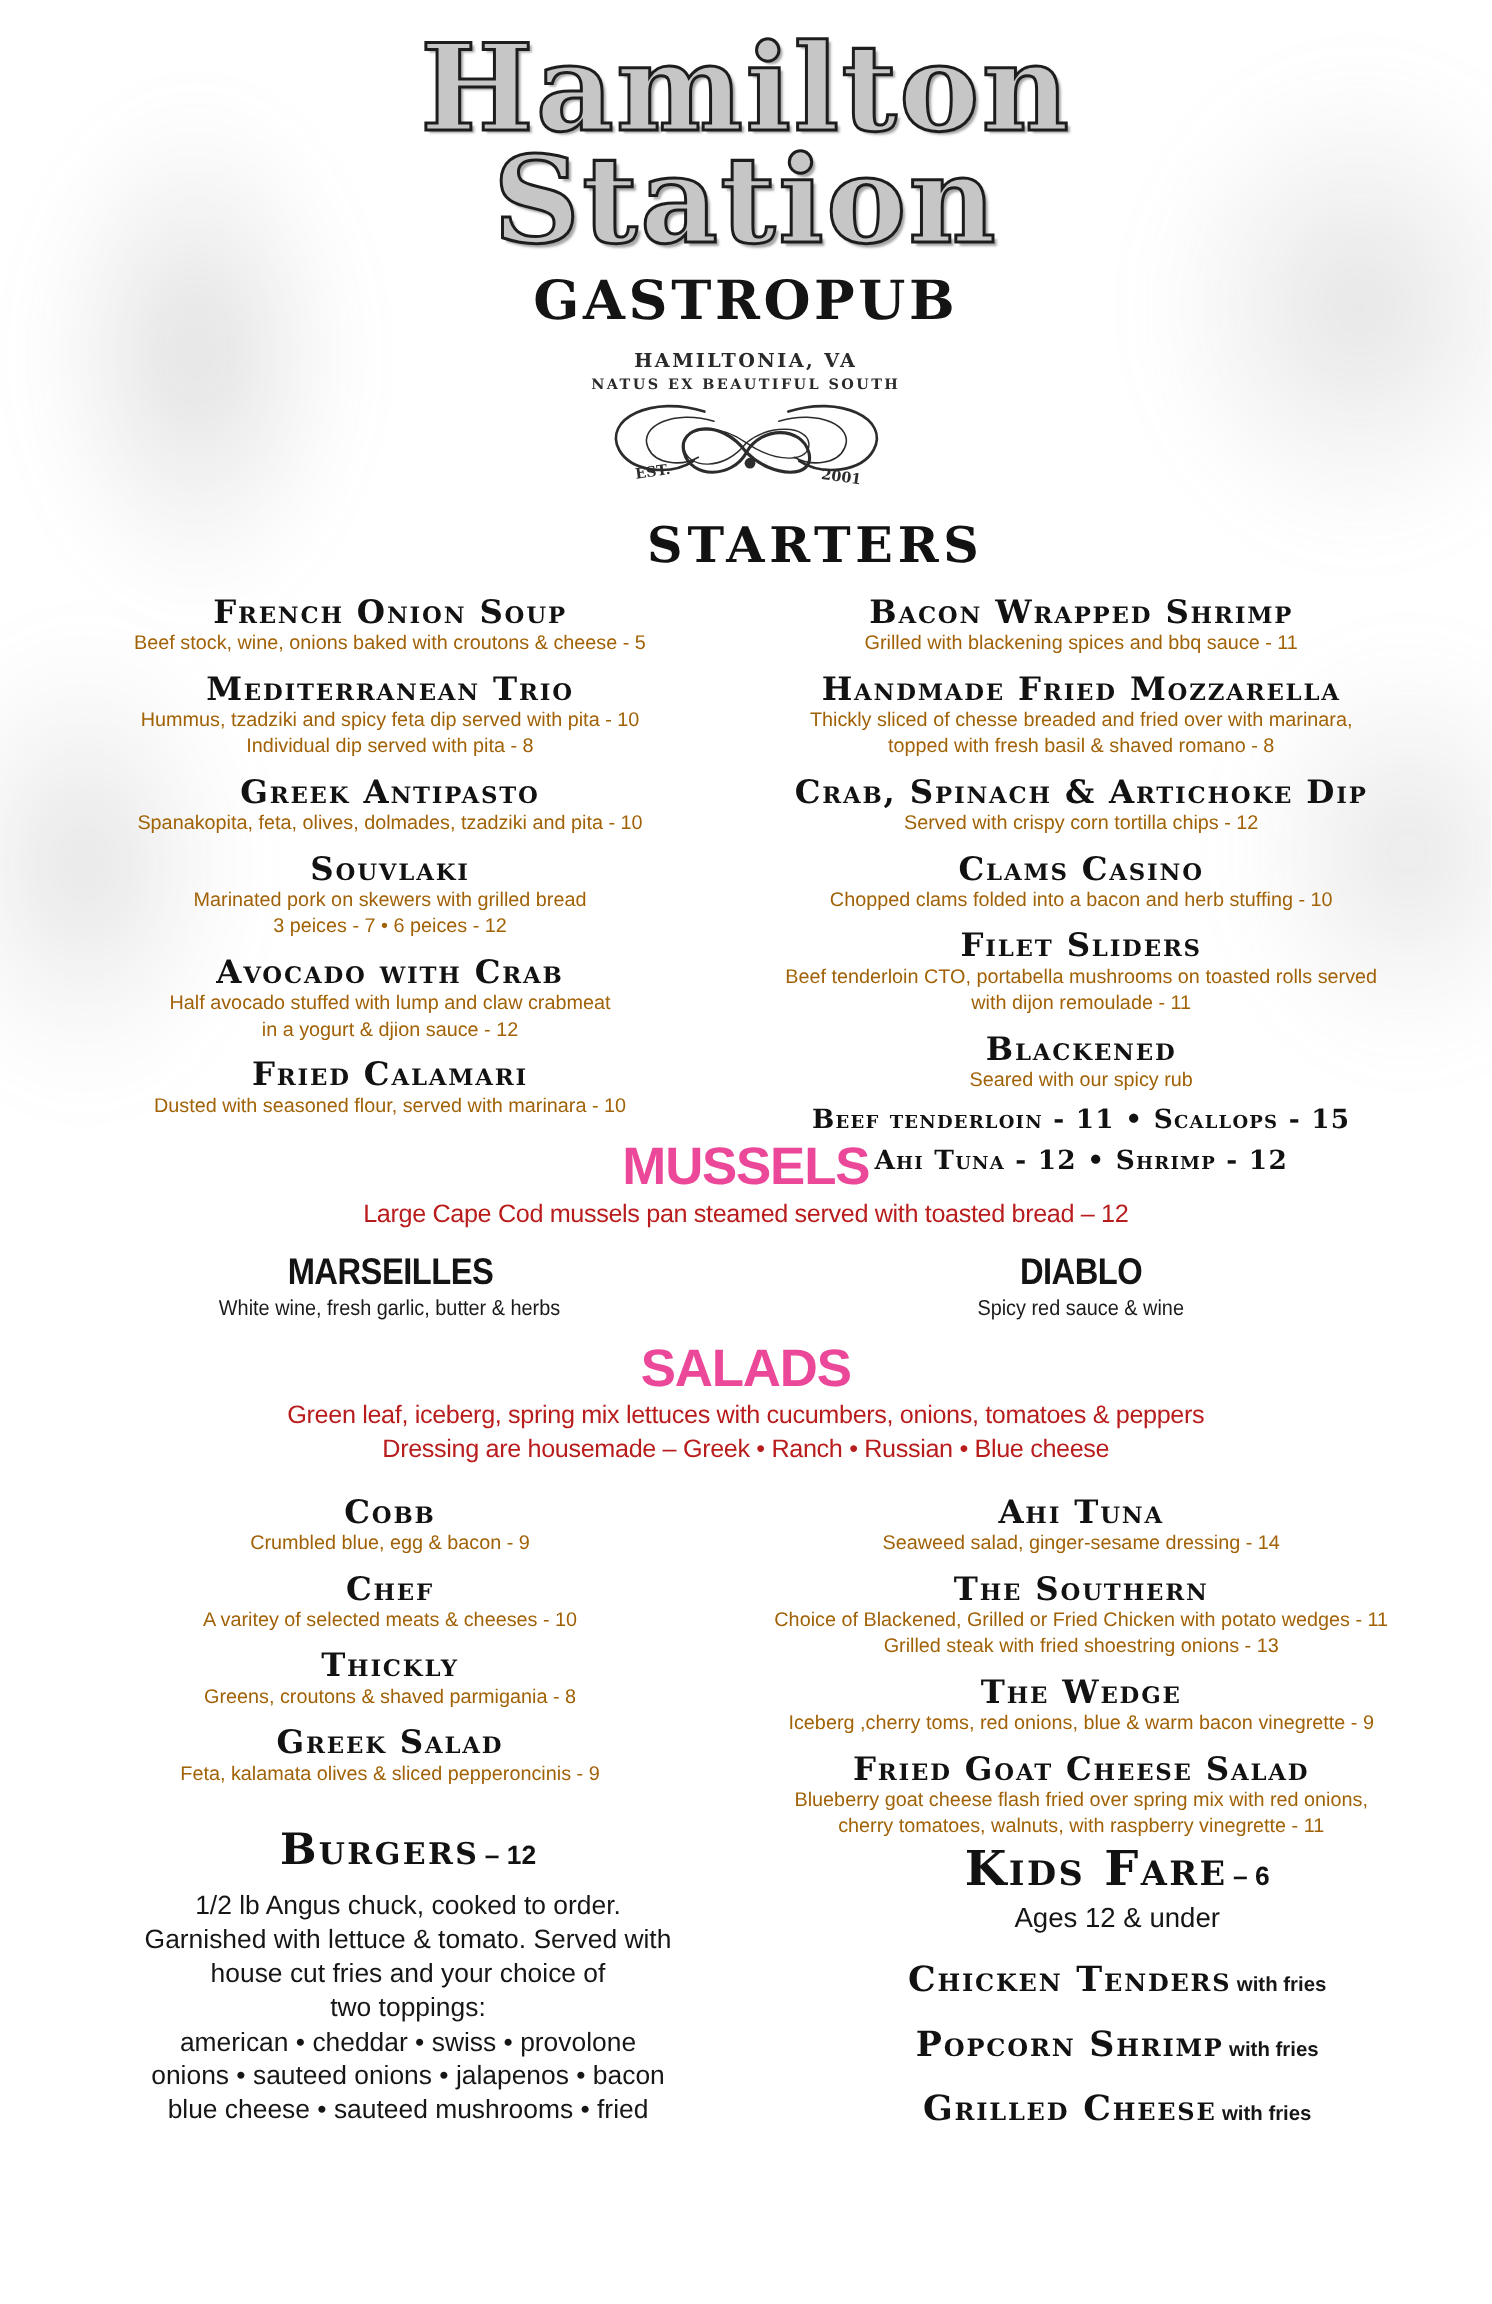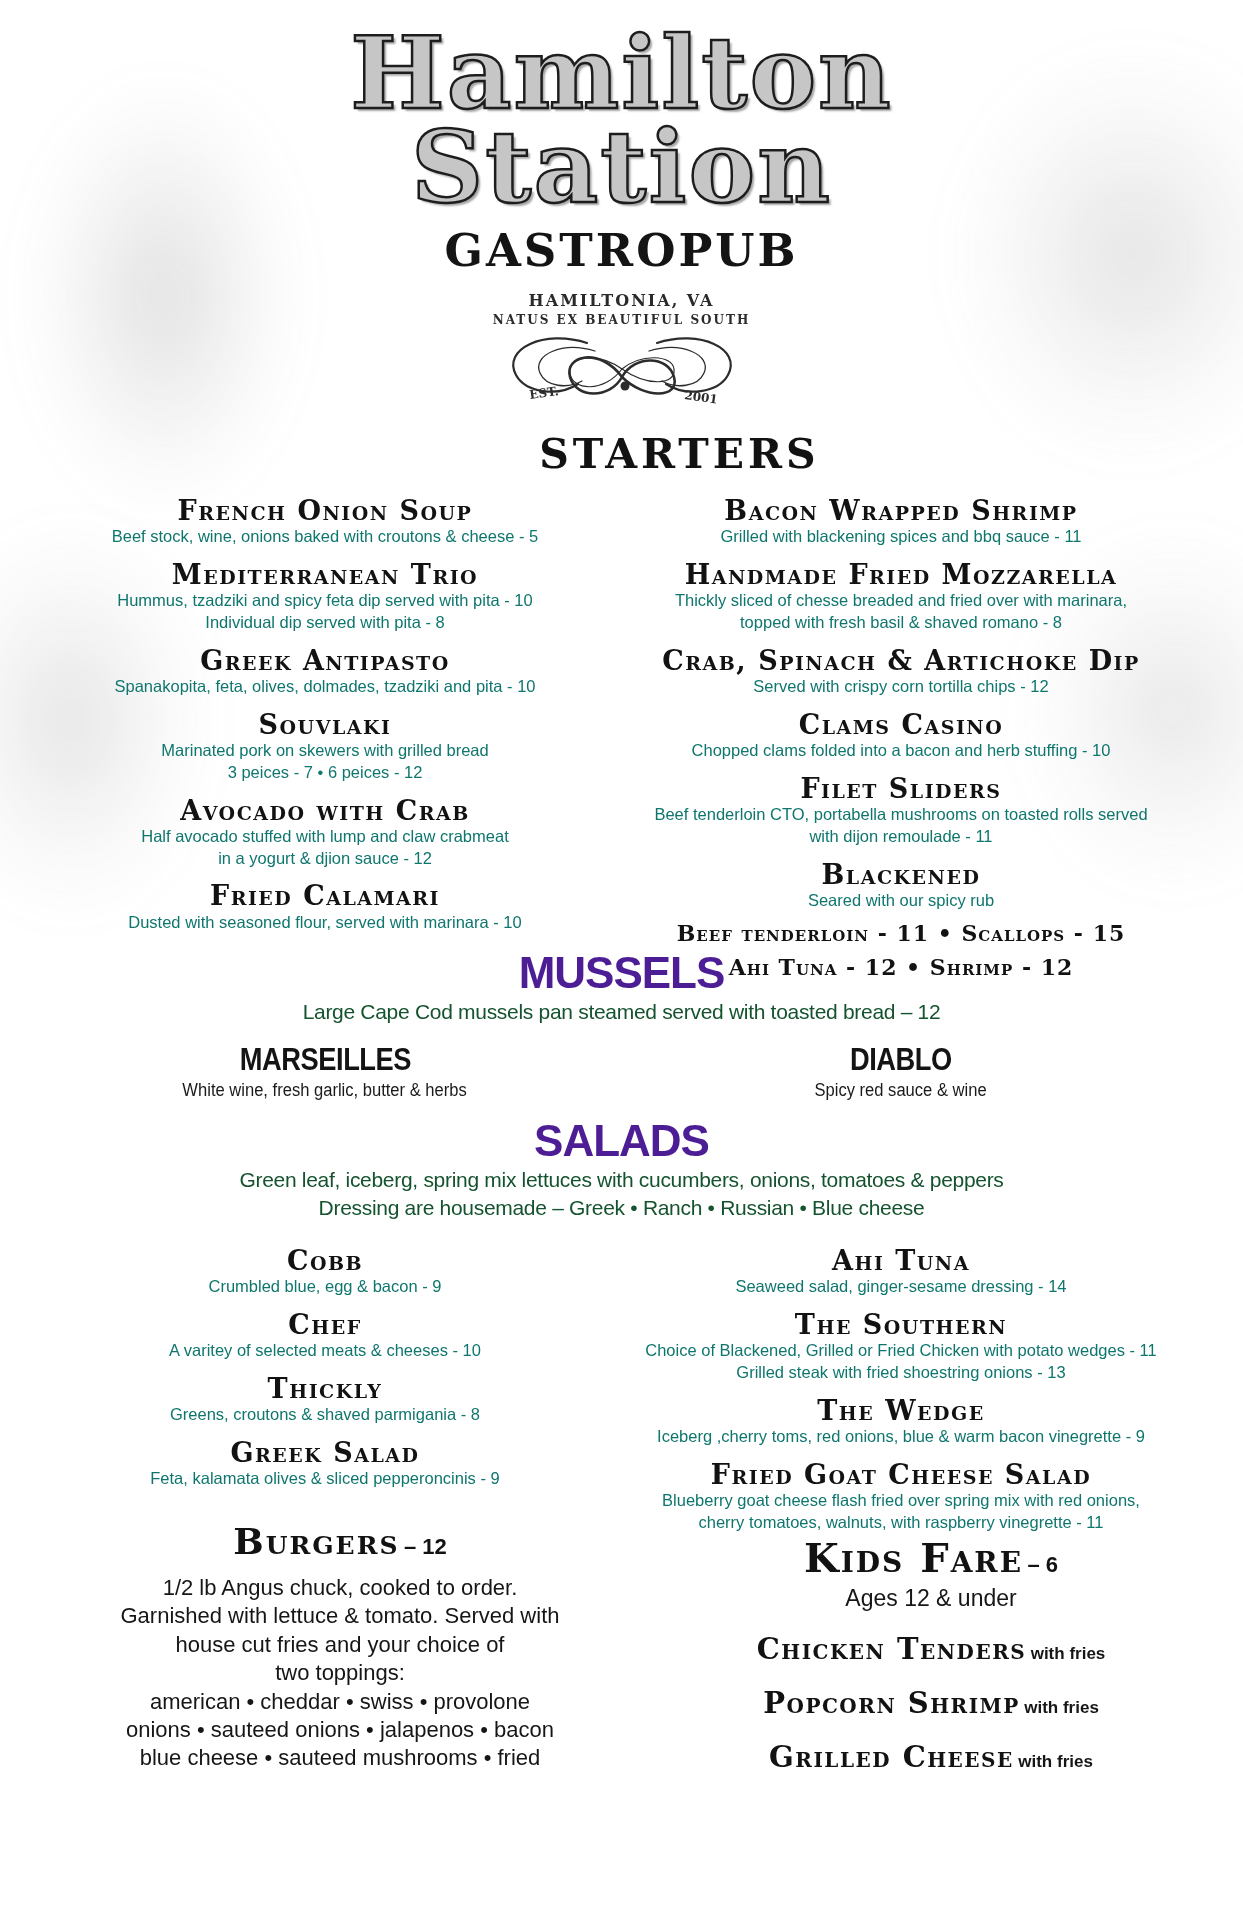--- a/index.html
+++ b/index.html
@@ -50,37 +50,37 @@
 
   
   .sc{font-family:"DejaVu Serif",serif;font-variant:small-caps;font-weight:bold;color:#121212;}
   .section-head{
     position:absolute;left:14px;width:100%;text-align:center;
     font-family:"DejaVu Serif",serif;font-weight:bold;
     font-size:41px;letter-spacing:4px;color:#121212;padding-left:44px;
   }
   .sans-head{
     position:absolute;left:0;width:100%;text-align:center;
-    font-weight:bold;font-size:44px;letter-spacing:-1px;color:#4c1d95;
+    font-weight:bold;font-size:44px;letter-spacing:-1px;color:#ec4899;
   }
   .sans-sub{
     position:absolute;left:0;width:100%;text-align:center;
-    font-size:21px;letter-spacing:-.3px;color:#14532d;
+    font-size:21px;letter-spacing:-.3px;color:#b91c1c;
   }
 
   
   .cols{
     position:absolute;left:0;width:1243px;box-sizing:border-box;
     display:grid;grid-template-columns:490px 560px;
     justify-content:space-between;padding:0 62px 0 80px;
   }
   .col{display:flex;flex-direction:column;align-items:center;}
   .item{text-align:center;margin-bottom:12px;}
   .item-name{font-size:27px;letter-spacing:1.5px;line-height:1.12;}
-  .item-desc{font-size:16.5px;line-height:1.32;color:#0f766e;}
+  .item-desc{font-size:16.5px;line-height:1.32;color:#a16207;}
   .variant-line{font-size:22px;letter-spacing:1px;margin-top:8px;}
 
   
   .m-name{display:inline-block;transform:scaleX(.88);font-weight:bold;
     font-size:31px;letter-spacing:-.5px;color:#141414;}
   .m-desc{display:inline-block;transform:scaleX(.92);font-size:18px;color:#1a1a1a;margin-top:2px;}
 
   
   .big-head{font-size:36px;letter-spacing:2px;}
   .price-sm{font-family:"Liberation Sans",sans-serif;font-weight:bold;

